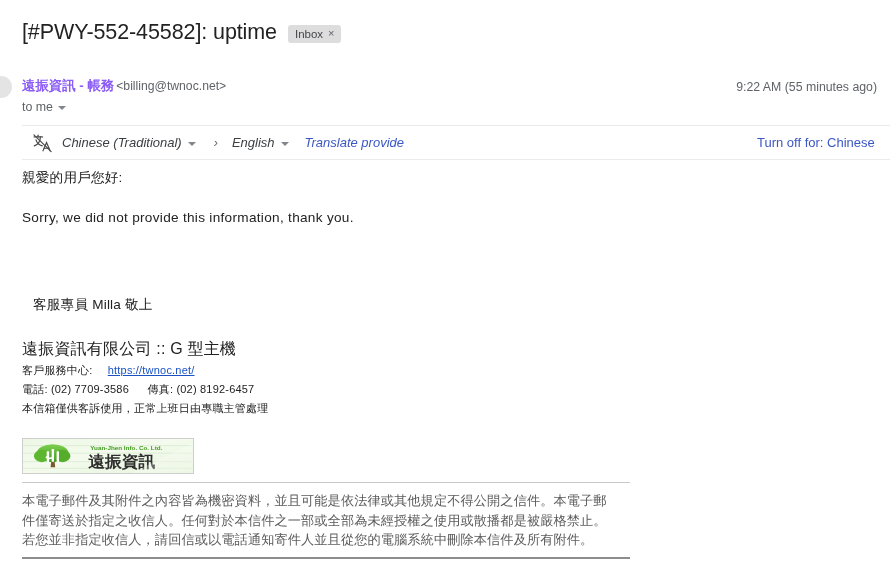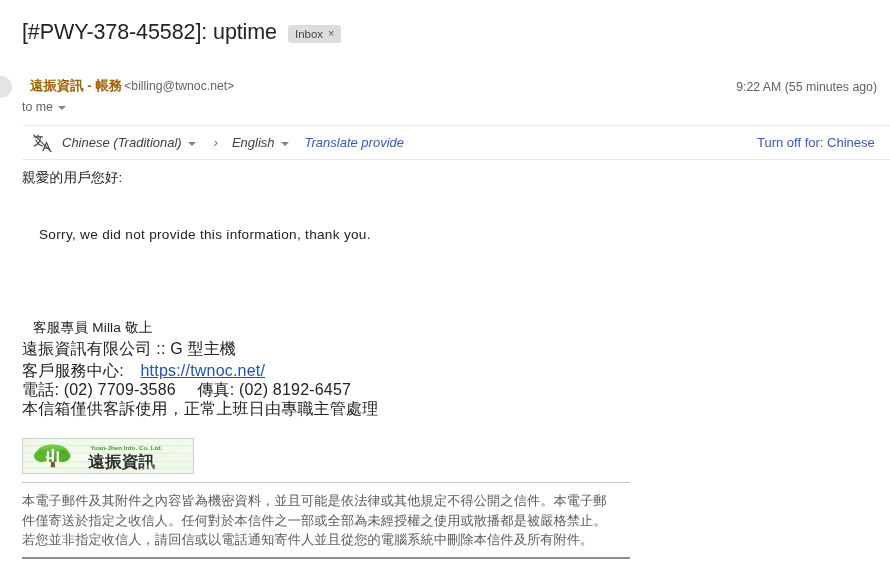--- a/index.html
+++ b/index.html
@@ -83,23 +83,22 @@
     position: absolute;
     left: 22px;
     top: 77px;
     width: 700px;
     font-size: 13.2px;
     line-height: 18px;
     white-space: nowrap;
   }
   .sender-name {
     font-weight: 700;
-    color: #a16207;
+    color: #8b5cf6;
     font-size: 13.4px;
-    margin-left: 8px;
   }
   .sender-email {
     color: #5f6368;
     font-size: 12.2px;
     margin-left: 2px;
   }
   .to-row {
     position: absolute;
     left: 22px;
     top: 98px;
@@ -193,21 +192,21 @@
     color: #222222;
     line-height: 20px;
     margin: 0;
     padding-top: 2px;
     letter-spacing: 0.2px;
   }
   .body-sentence {
     font-size: 13.6px;
     color: #222222;
     line-height: 20px;
-    margin: 17px;
+    margin: 0;
     padding-top: 20px;
     letter-spacing: 0.3px;
   }
   .sign-off {
     font-size: 13.6px;
     color: #222222;
     line-height: 20px;
     margin: 11px;
     padding-top: 56px;
     letter-spacing: 0.2px;
@@ -221,21 +220,21 @@
     width: 640px;
   }
   .sig-title {
     font-size: 16px;
     color: #222222;
     line-height: 24px;
     letter-spacing: 0.2px;
     white-space: nowrap;
   }
   .sig-line {
-    font-size: 16px;
+    font-size: 11px;
     color: #222222;
     line-height: 19px;
     letter-spacing: 0.2px;
     white-space: nowrap;
   }
   .sig-link {
     color: #1a52c4;
     text-decoration: underline;
     cursor: pointer;
   }
@@ -281,21 +280,21 @@
     height: 2px;
     background: #8d8d8d;
   }
 </style>
 </head>
 <body>
 
 <div class="mail-view">
 
   <div class="subject-row">
-    <span class="subject-text">[#PWY-378-45582]: uptime</span>
+    <span class="subject-text">[#PWY-552-45582]: uptime</span>
     <span class="label-chip">
       <span class="chip-text">Inbox</span>
       <span class="chip-close">×</span>
     </span>
   </div>
 
   <div class="avatar-stub"></div>
 
   <div class="sender-row">
     <span class="sender-name">遠振資訊 - 帳務</span><span class="sender-email">&lt;billing@twnoc.net&gt;</span>

